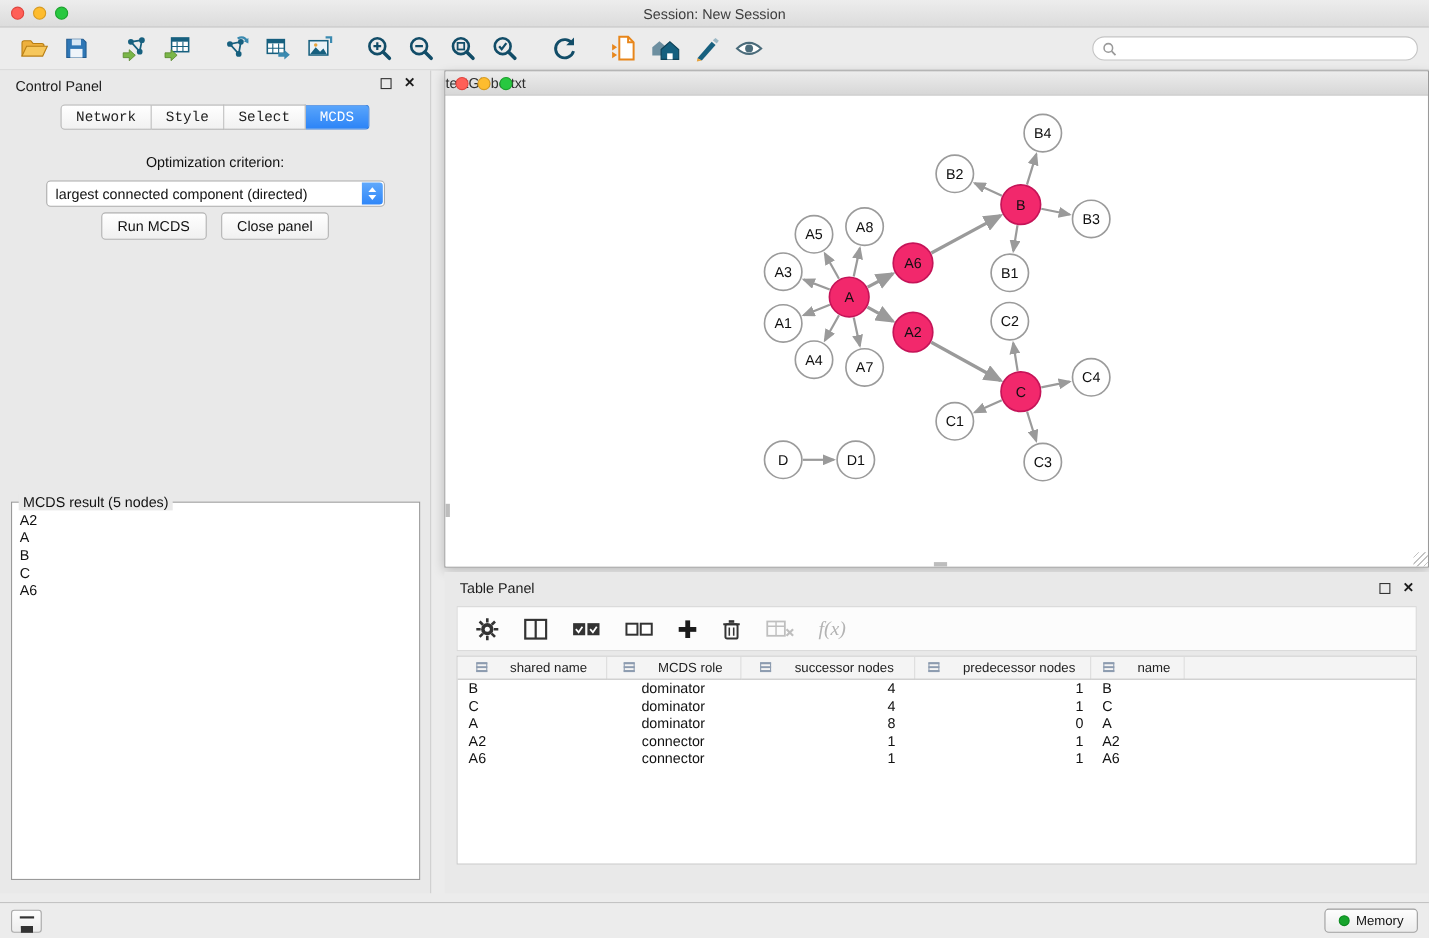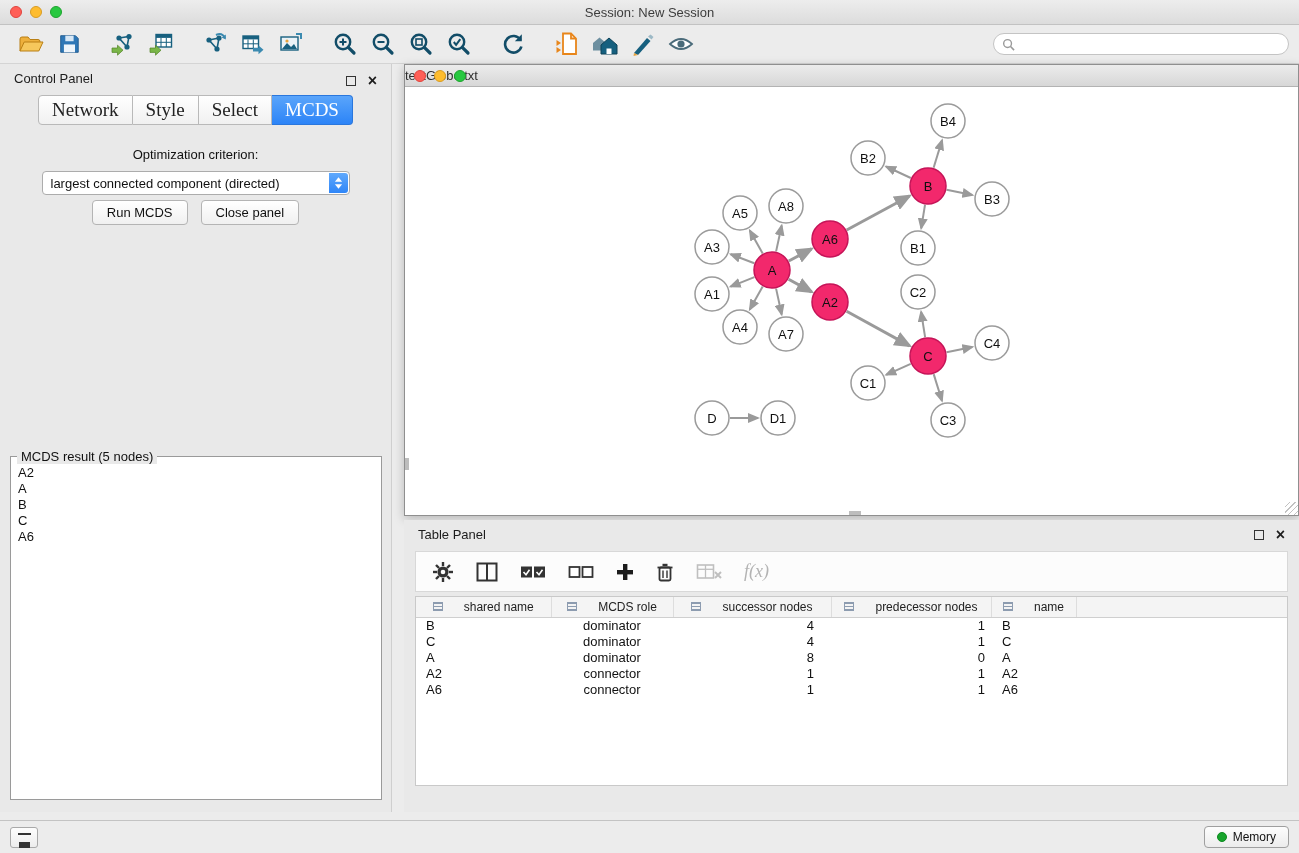--- a/index.html
+++ b/index.html
@@ -18,28 +18,28 @@
 
   
   .toolbar{position:absolute;left:0;top:25px;width:100%;height:39px;display:flex;align-items:center;padding:0 10px 0 12px;border-bottom:1px solid #d4d4d4}
   .tbtn{width:38px;height:32px;border:none;background:transparent;display:flex;align-items:center;justify-content:center;cursor:pointer;padding:0}
   .tsep{width:16px;flex:0 0 auto}
   .search-box{margin-left:auto;width:296px;height:22px;background:#fff;border:1px solid #c4c4c4;border-radius:12px;display:flex;align-items:center;padding:0 8px;gap:5px}
   .search-box input{border:none;outline:none;flex:1;font-size:12px;background:transparent;color:#333;font-family:"Liberation Sans",sans-serif}
 
   
   .control-panel{position:absolute;left:0;top:64px;width:392px;height:748px;background:#e9e9e9;border-right:1px solid #cfcfcf}
-  .panel-head{display:flex;align-items:flex-end;padding:7px 14px 2px}
+  .panel-head{display:flex;align-items:flex-start;padding:7px 14px 2px}
   .panel-title{font-size:13px;color:#1c1c1c}
   .panel-icons{margin-left:auto;display:flex;gap:12px;align-items:center}
   .float-icon{width:10px;height:10px;border:1.5px solid #333;display:inline-block;cursor:pointer}
   .close-x{font-size:16px;font-weight:bold;color:#1c1c1c;line-height:10px;cursor:pointer}
   .seg-row{display:flex;justify-content:center;margin-top:7px}
   .seg{display:flex}
-  .seg .tab{font-size:19px;padding:3px 13px;background:linear-gradient(#ffffff,#f1f1f1);border:1px solid #b9b9b9;border-left:none;color:#222;cursor:pointer;font-family:Liberation Serif, serif}
+  .seg .tab{font-size:13px;padding:3px 13px;background:linear-gradient(#ffffff,#f1f1f1);border:1px solid #b9b9b9;border-left:none;color:#222;cursor:pointer;font-family:Liberation Mono, monospace}
   .seg .tab:first-child{border-left:1px solid #b9b9b9;border-radius:4px 0 0 4px}
   .seg .tab:last-child{border-radius:0 4px 4px 0}
   .seg .tab.active{background:linear-gradient(#5aa5fb,#2c84f7);border-color:#2a77dd;color:#fff}
   .opt-label{text-align:center;font-size:13px;margin-top:22px;color:#111}
   .combo{position:relative;margin:9px auto 0;width:308px;height:24px;background:#fff;border:1px solid #acacac;border-radius:4px;display:flex;align-items:center;padding:0 26px 0 8px;font-size:13px;color:#111;cursor:pointer;white-space:nowrap}
   .combo-btn{position:absolute;right:1px;top:1px;bottom:1px;width:19px;background:linear-gradient(#60a9fc,#2f86f8);border-radius:0 3px 3px 0;display:flex;align-items:center;justify-content:center}
   .btn-row{display:flex;justify-content:center;gap:13px;margin-top:5px}
   .mac-btn{font-size:13px;padding:4px 14px;background:linear-gradient(#fff,#f0f0f0);border:1px solid #b4b4b4;border-radius:4px;color:#111;cursor:pointer;font-family:"Liberation Sans",sans-serif}
   .mcds-box{position:absolute;left:10px;top:392px;width:372px;height:344px;border:1px solid #9a9a9a;background:#fff}
   .mcds-legend{position:absolute;top:-8px;left:6px;background:#e9e9e9;padding:0 4px;font-size:13px;color:#111}

